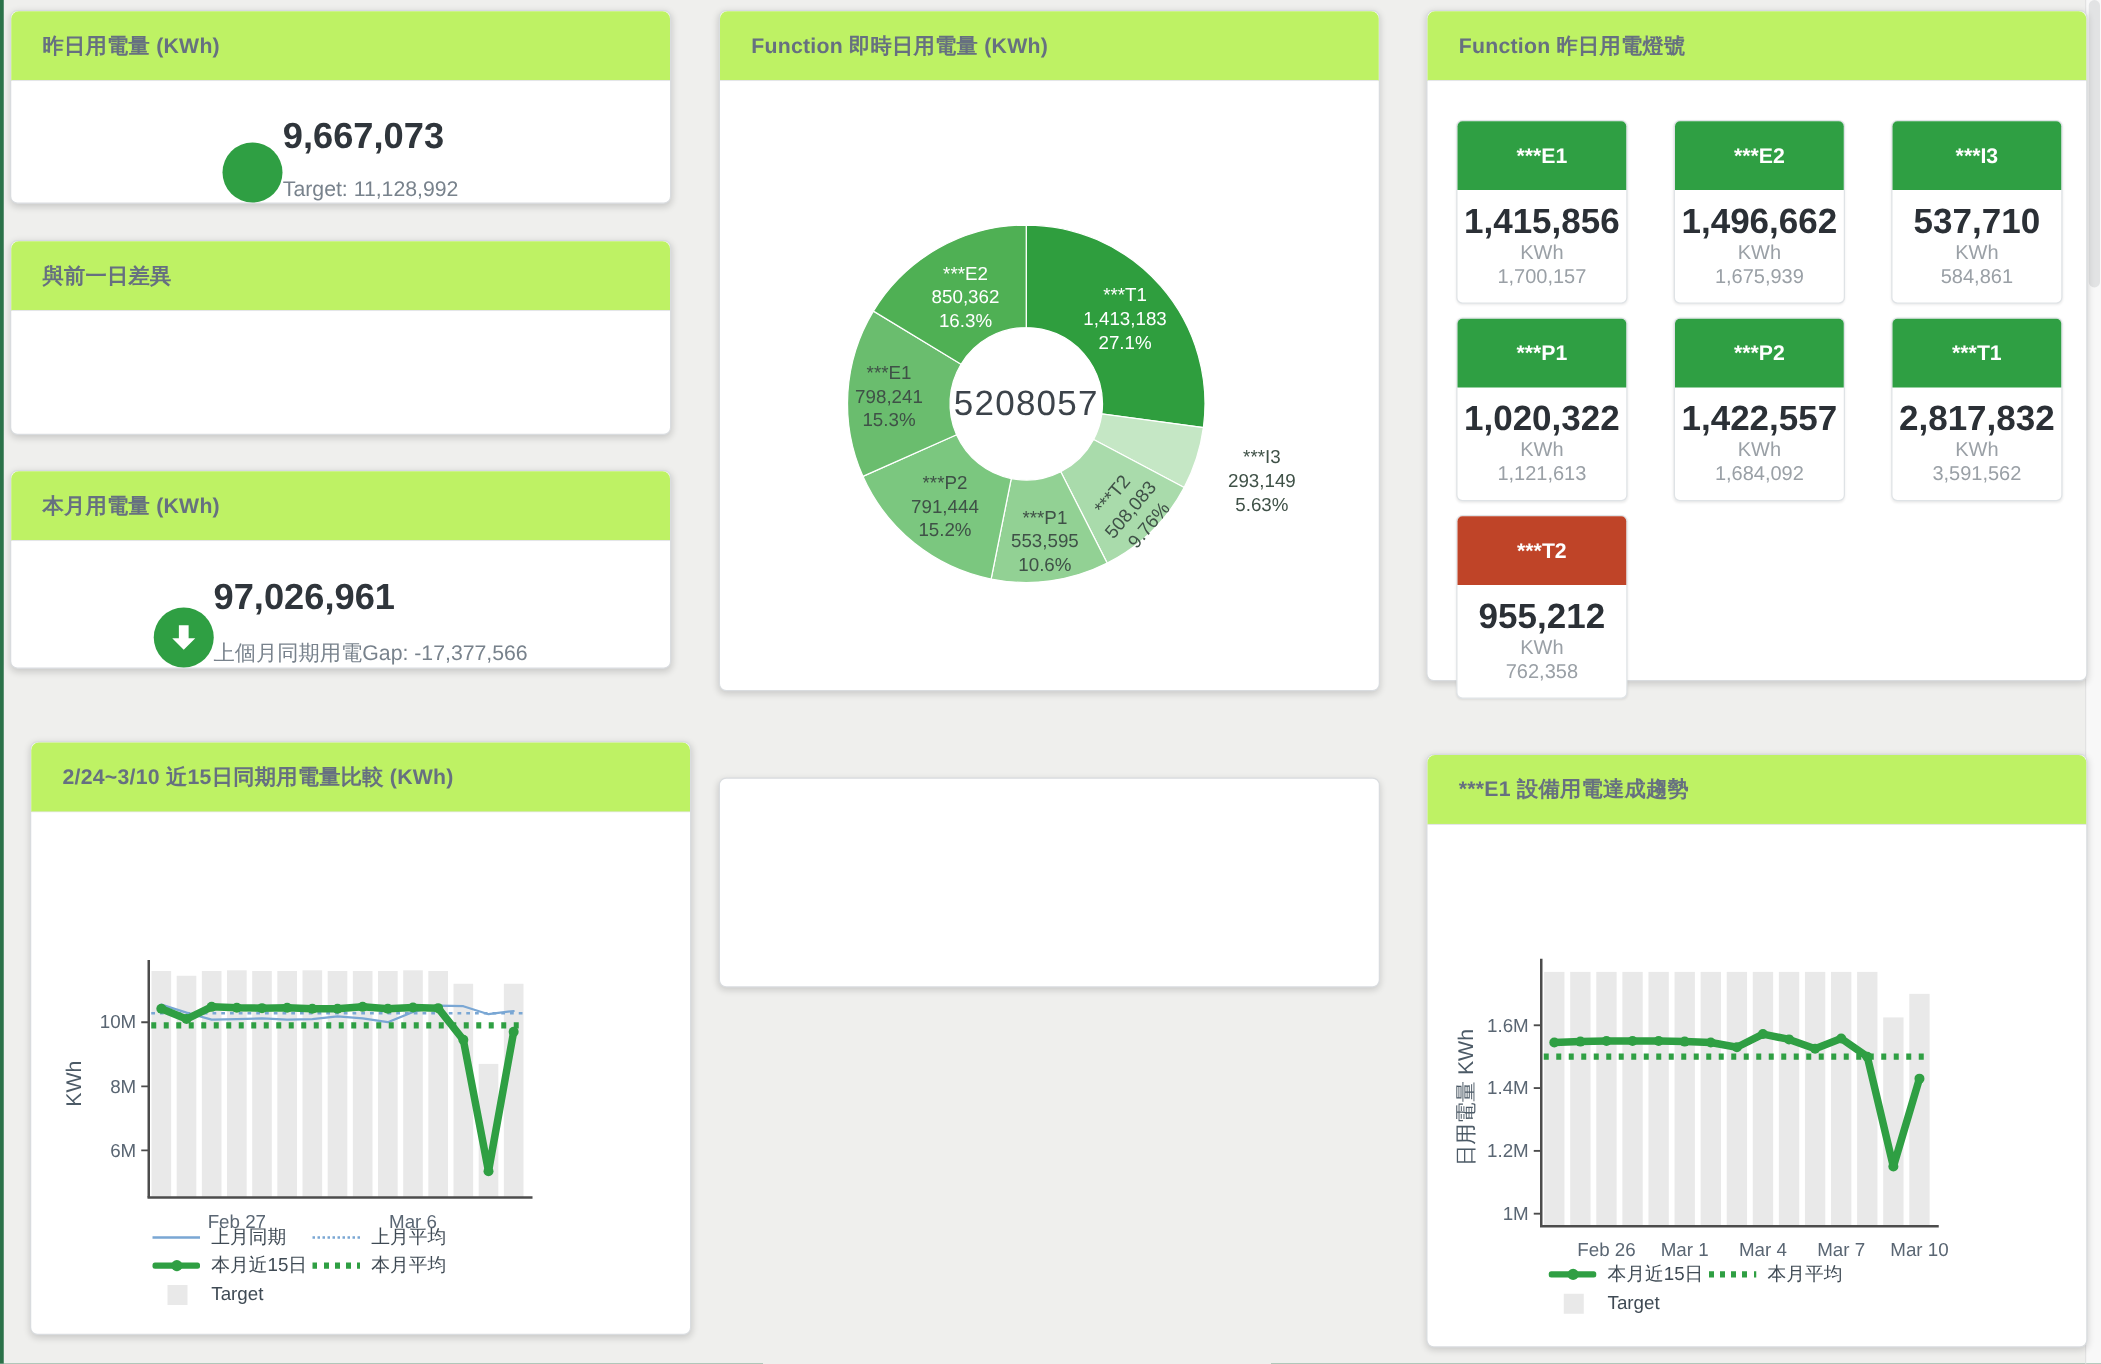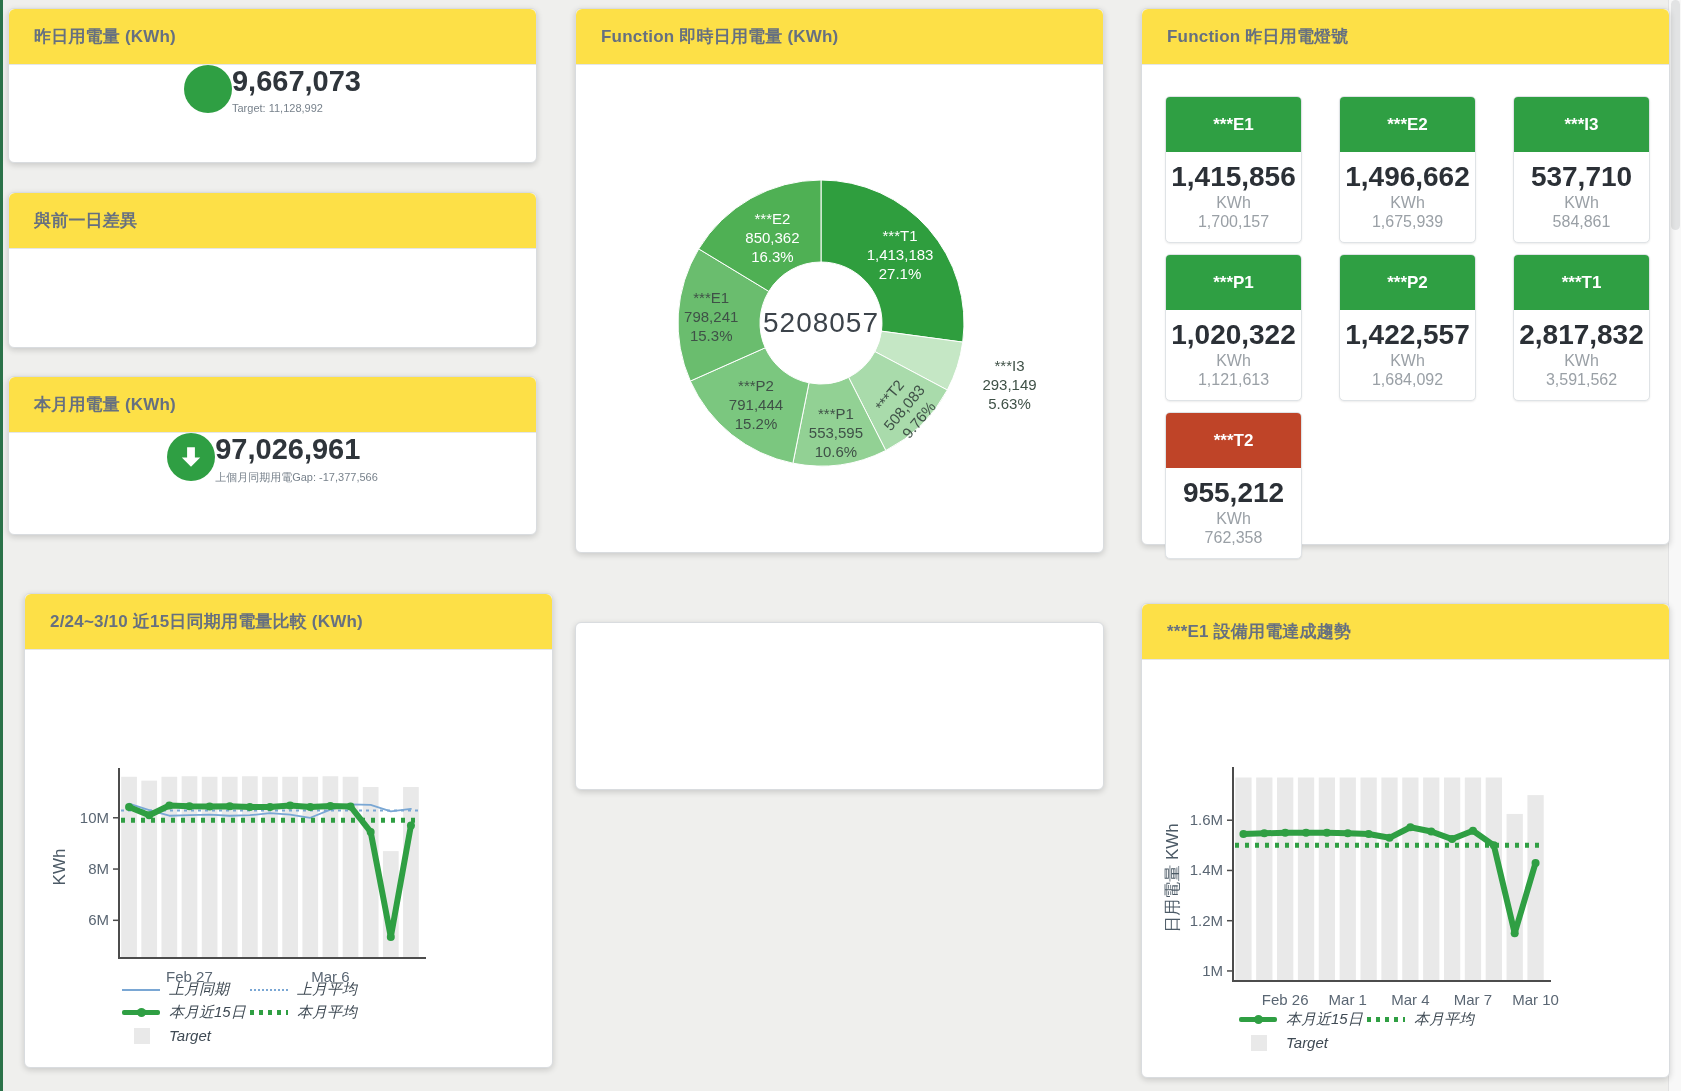--- a/index.html
+++ b/index.html
@@ -4,49 +4,49 @@
 <style>
   * { margin:0; padding:0; box-sizing:border-box; }
   html,body { font-family:"Liberation Sans","DejaVu Sans",sans-serif; }
   #canvas { position:relative; width:1681px; height:1091px; background:#2b7249; overflow:hidden; }
   #content { position:absolute; left:3px; top:0; width:1665px; height:1091px; background:#efefed; }
   #scrollbar { position:absolute; right:0; top:0; width:13px; height:1091px; background:#f8f8f8; border-left:1px solid #e2e2e2; }
   #scrollbar .thumb { position:absolute; top:0; left:2px; width:9px; height:230px; background:#e2e3e4; border-radius:5px; }
 
   .panel { position:absolute; background:#fff; border:1px solid #d9dcdf; border-radius:6px;
            box-shadow:0 2px 6px rgba(0,0,0,.16); }
-  .phead { height:56px; background:#fde047; border-bottom:1px solid #e4e6e8; border-radius:6px 6px 0 0;
+  .phead { height:56px; background:#bef264; border-bottom:1px solid #e4e6e8; border-radius:6px 6px 0 0;
            display:flex; align-items:center; padding:0 25px; }
   .ptitle { font-size:17px; font-weight:bold; color:#667080; letter-spacing:.2px; }
   .pbody { position:relative; height:calc(100% - 56px); }
 
   
-  .stat { display:flex; align-items:flex-start; justify-content:center; }
+  .stat { display:flex; align-items:flex-end; justify-content:center; }
   .circle { width:48px; height:48px; border-radius:50%; display:flex; align-items:center; justify-content:center; flex:0 0 48px; }
   .circle svg { width:26px; height:26px; }
   .stxt .big { font-size:29px; font-weight:bold; color:#2f353b; }
-  .stxt .sub { font-size:11px; color:#78828c; margin-top:4px; }
+  .stxt .sub { font-size:17px; color:#78828c; margin-top:16px; }
   .stxt.right { text-align:right; }
 
   
   .cards { padding:31px 0 0 23px; display:flex; flex-wrap:wrap; column-gap:37px; row-gap:11px; }
   .card { width:137px; border:1px solid #dfe3e6; border-radius:5px; background:#fff; box-shadow:0 1px 2px rgba(0,0,0,.08); }
   .chead { height:55px; border-radius:4px 4px 0 0; display:flex; align-items:center; justify-content:center;
            color:#fff; font-size:17px; font-weight:bold; }
   .cbody { text-align:center; padding:9px 4px 11px; }
   .cval { font-size:28px; font-weight:bold; color:#2b3036; }
   .cunit { font-size:16px; color:#9aa0a6; margin-top:1px; }
   .ctgt { font-size:16px; color:#9aa0a6; margin-top:1px; }
 
   svg.chart { position:absolute; left:0; top:0; }
 
   
   .legend { position:absolute; }
   .lrow { display:flex; align-items:center; height:23px; }
-  .litem { display:flex; align-items:center; width:128px;font-style:italic; }
+  .litem { display:flex; align-items:center; width:128px; }
   .litem:last-child { width:auto; }
   .sw { margin-right:9px; flex:0 0 38px; width:38px; position:relative; }
   .sw-thin { height:2px; }
   .sw-thin-dot { height:0; border-top:2px dotted transparent; }
   .sw-thick { height:5px; border-radius:2px; }
   .sw-thick::after { content:""; position:absolute; left:50%; top:50%; width:9px; height:9px; margin:-4.5px 0 0 -4.5px;
                      border-radius:50%; background:inherit; }
   .sw-thick-dot { height:5px; }
   .sw-square { flex:0 0 16px; width:16px; height:16px; margin-left:12px; margin-right:19px; }
   .llabel { font-size:15px; color:#3f4a54; white-space:nowrap; }

